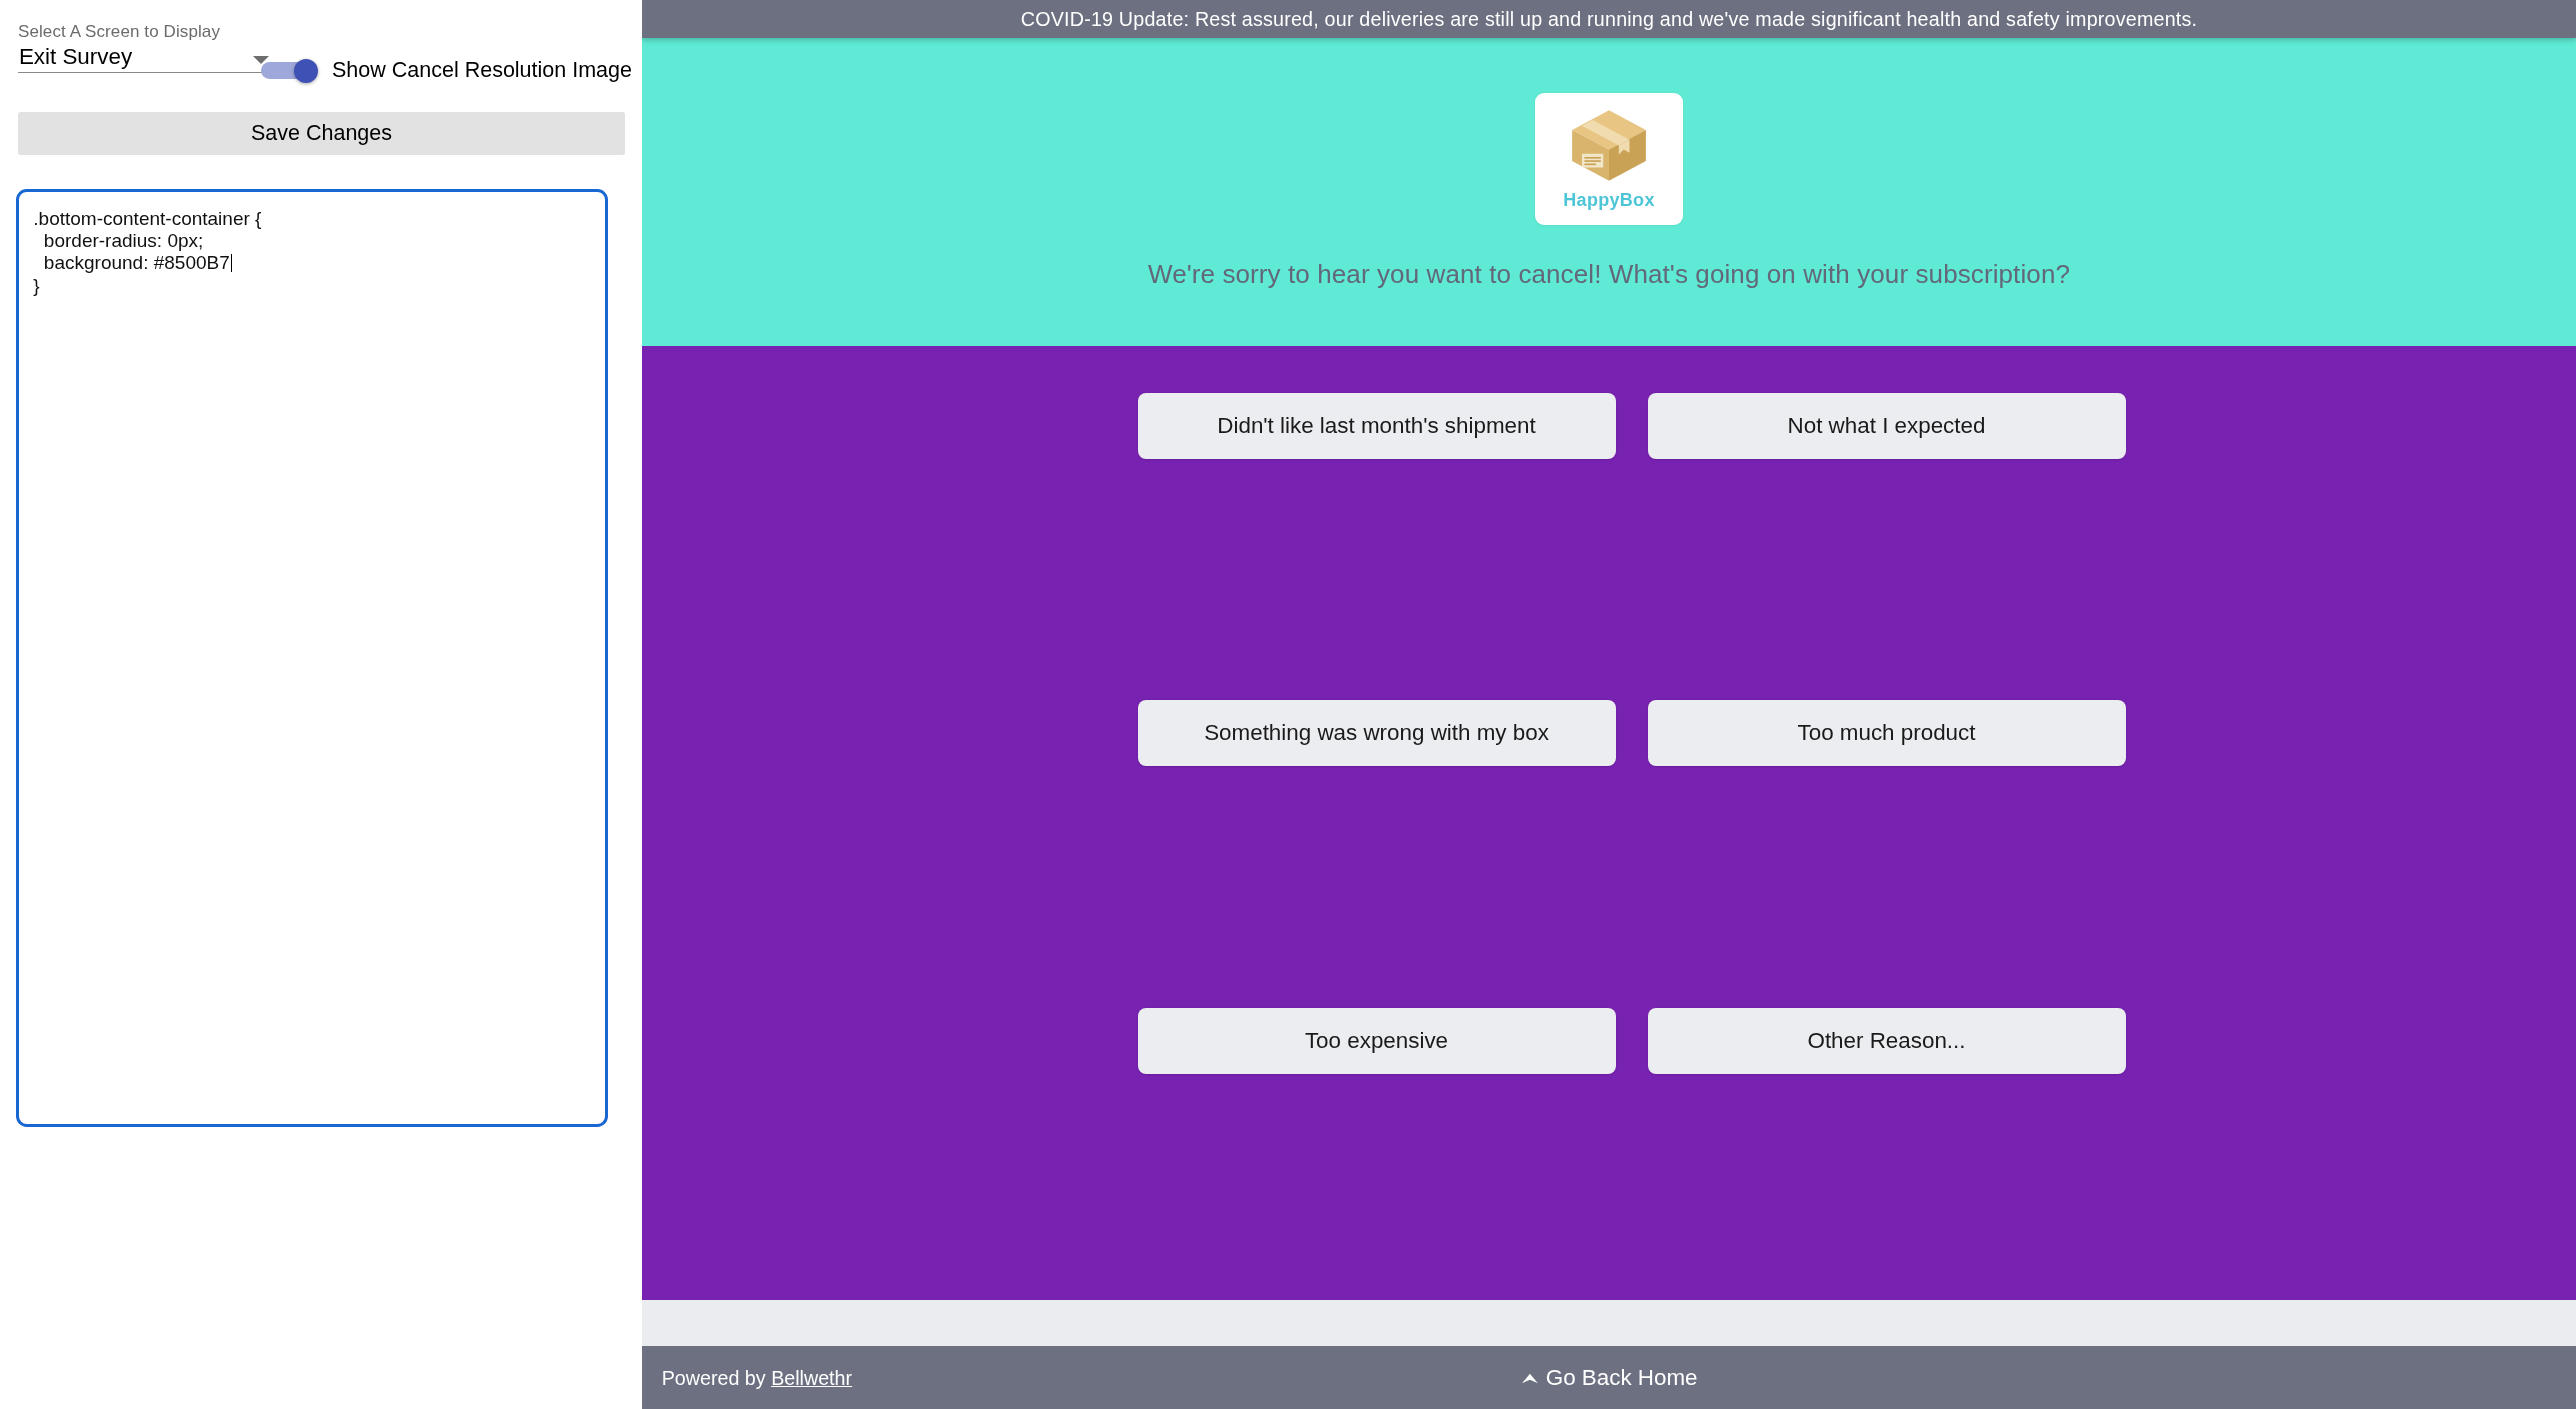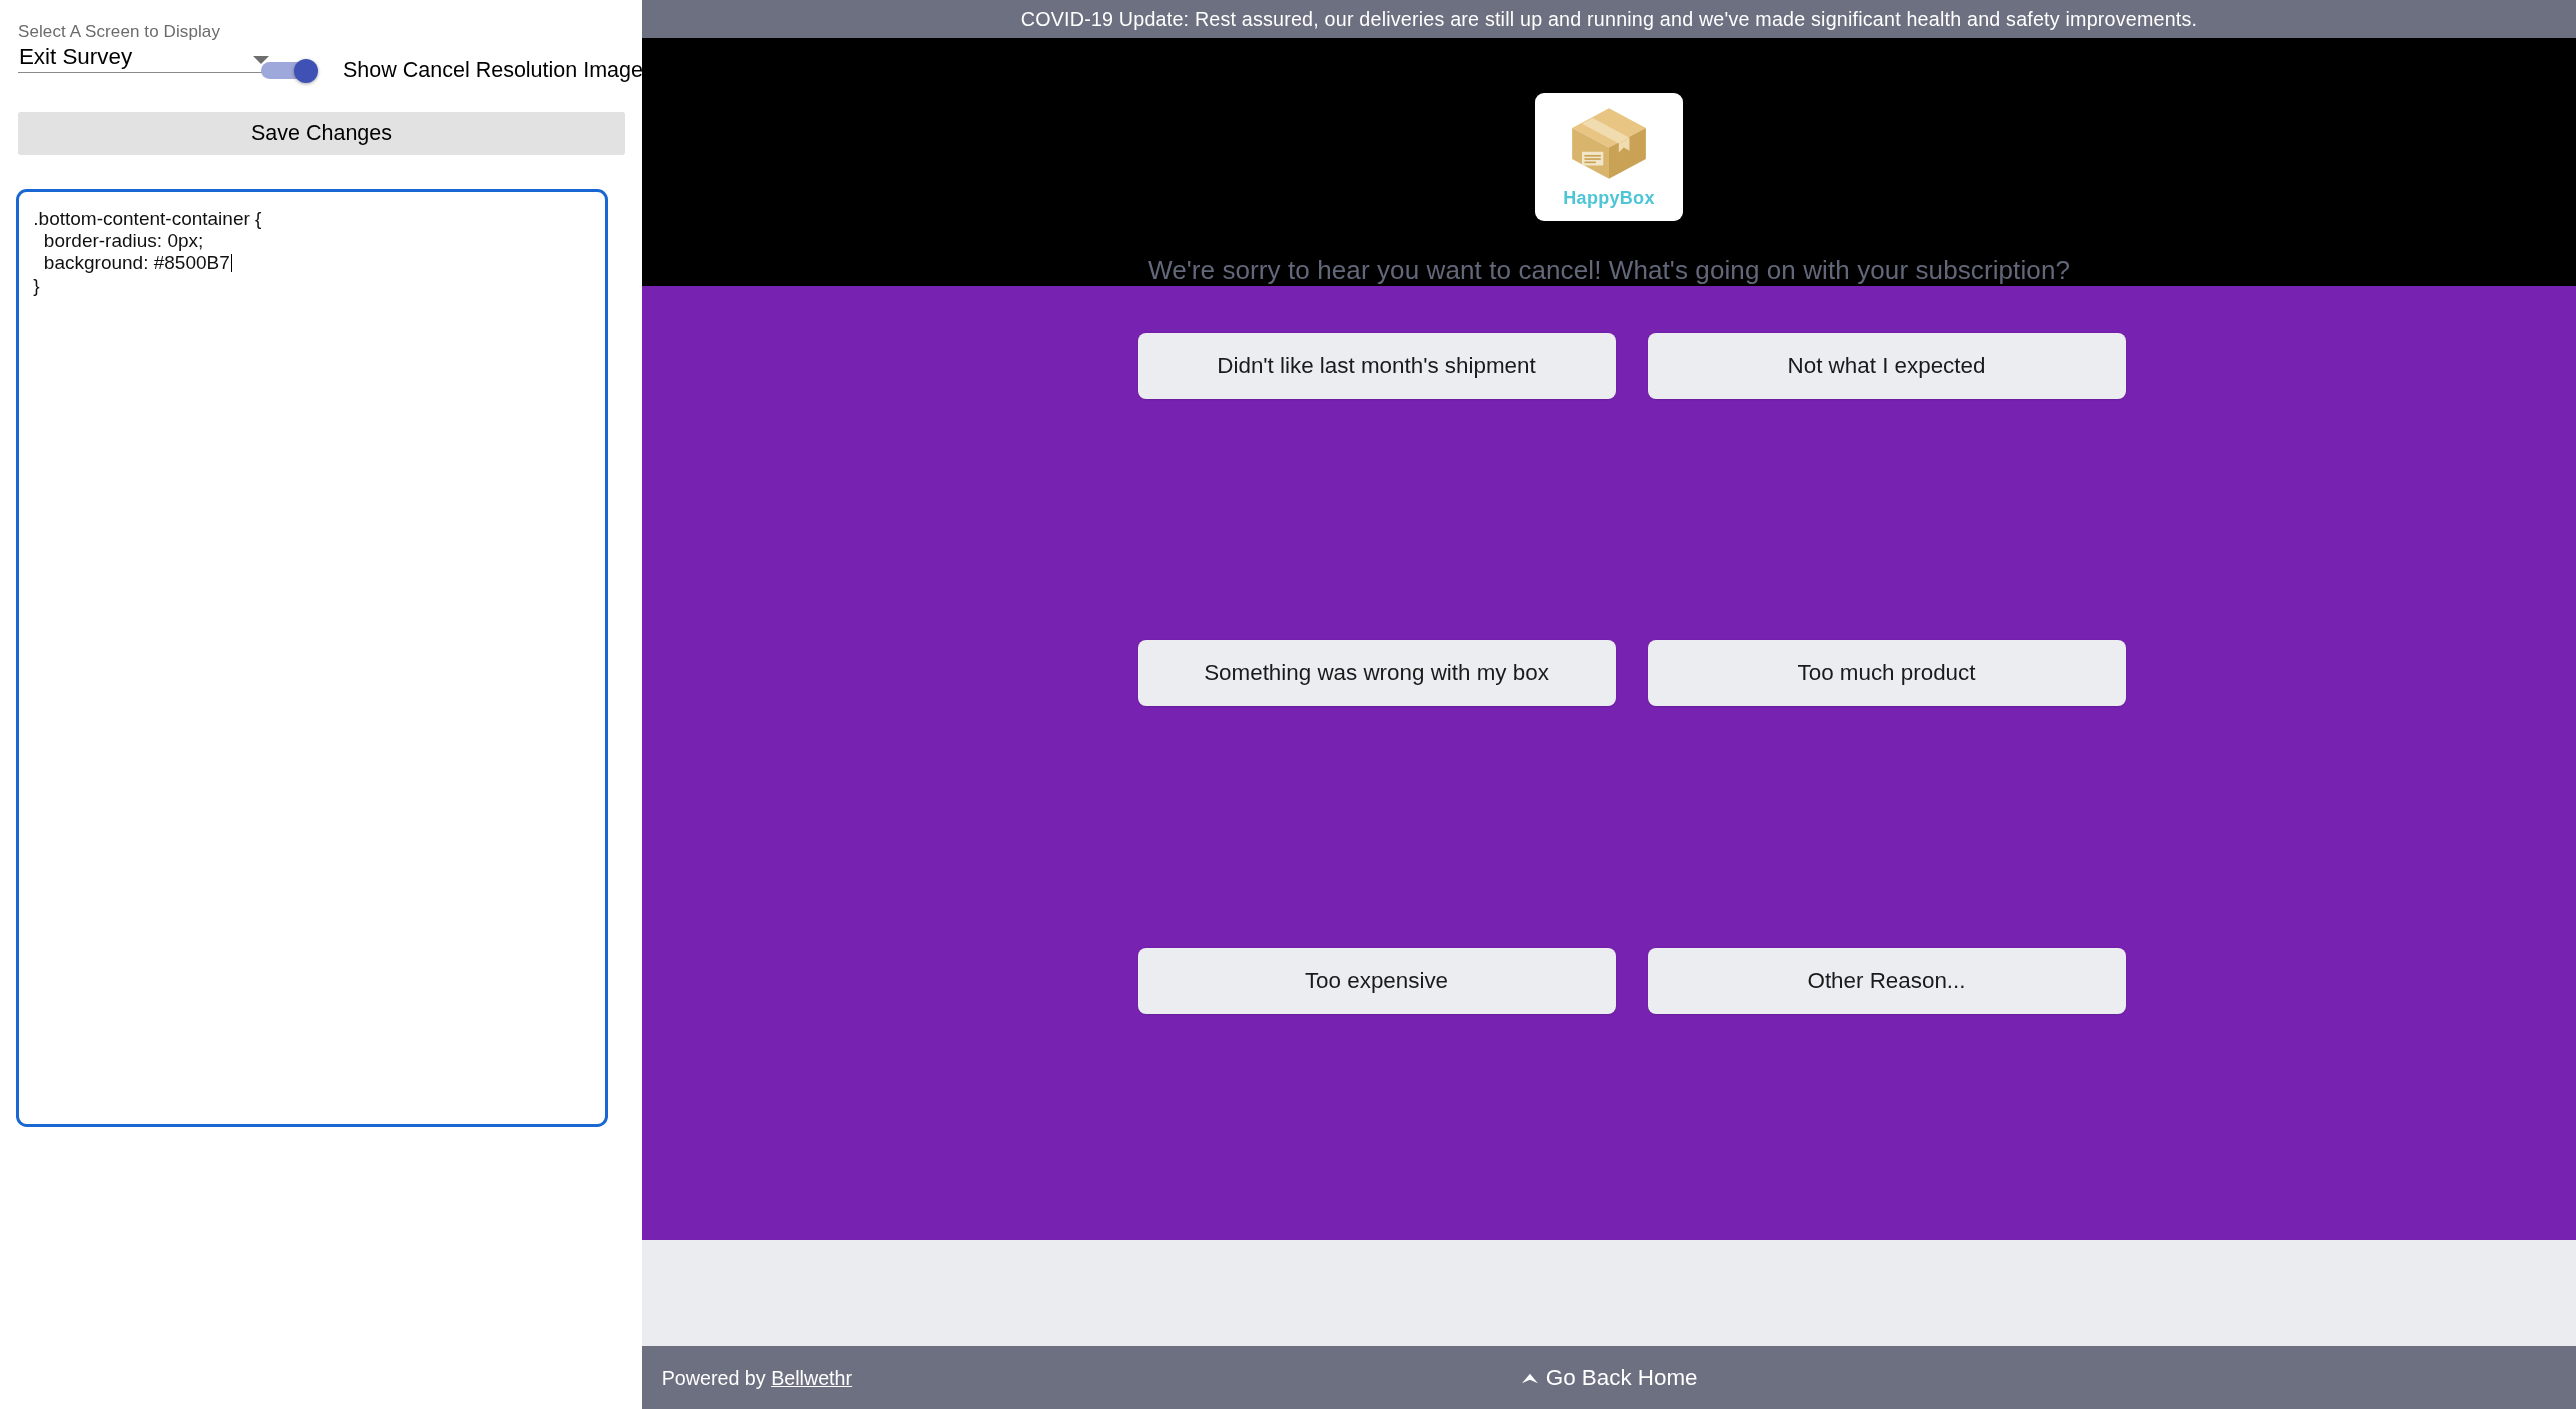--- a/index.html
+++ b/index.html
@@ -65,21 +65,21 @@
     border-right: 8px solid transparent;
     border-top: 8px solid #6e6e6e;
   }
 
   .toggle-row {
     position: absolute;
     left: 261px;
     top: 49px;
     display: flex;
     align-items: center;
-    gap: 27px;
+    gap: 16px;
     height: 30px;
   }
   .toggle {
     position: relative;
     width: 55px;
     height: 23px;
     flex: 0 0 auto;
   }
   .toggle-track {
     position: absolute;
@@ -173,22 +173,22 @@
   .covid-banner-text {
     font-size: 19.7px;
     color: #ffffff;
     letter-spacing: 0.2px;
     white-space: nowrap;
   }
 
   .top-section {
     position: relative;
     width: 100%;
-    height: 248px;
-    background: #000000;
+    height: 308px;
+    background: #5eead4;
     display: flex;
     flex-direction: column;
     align-items: center;
   }
 
   .logo-card {
     margin-top: 55px;
     width: 148px;
     height: 132px;
     background: #ffffff;

